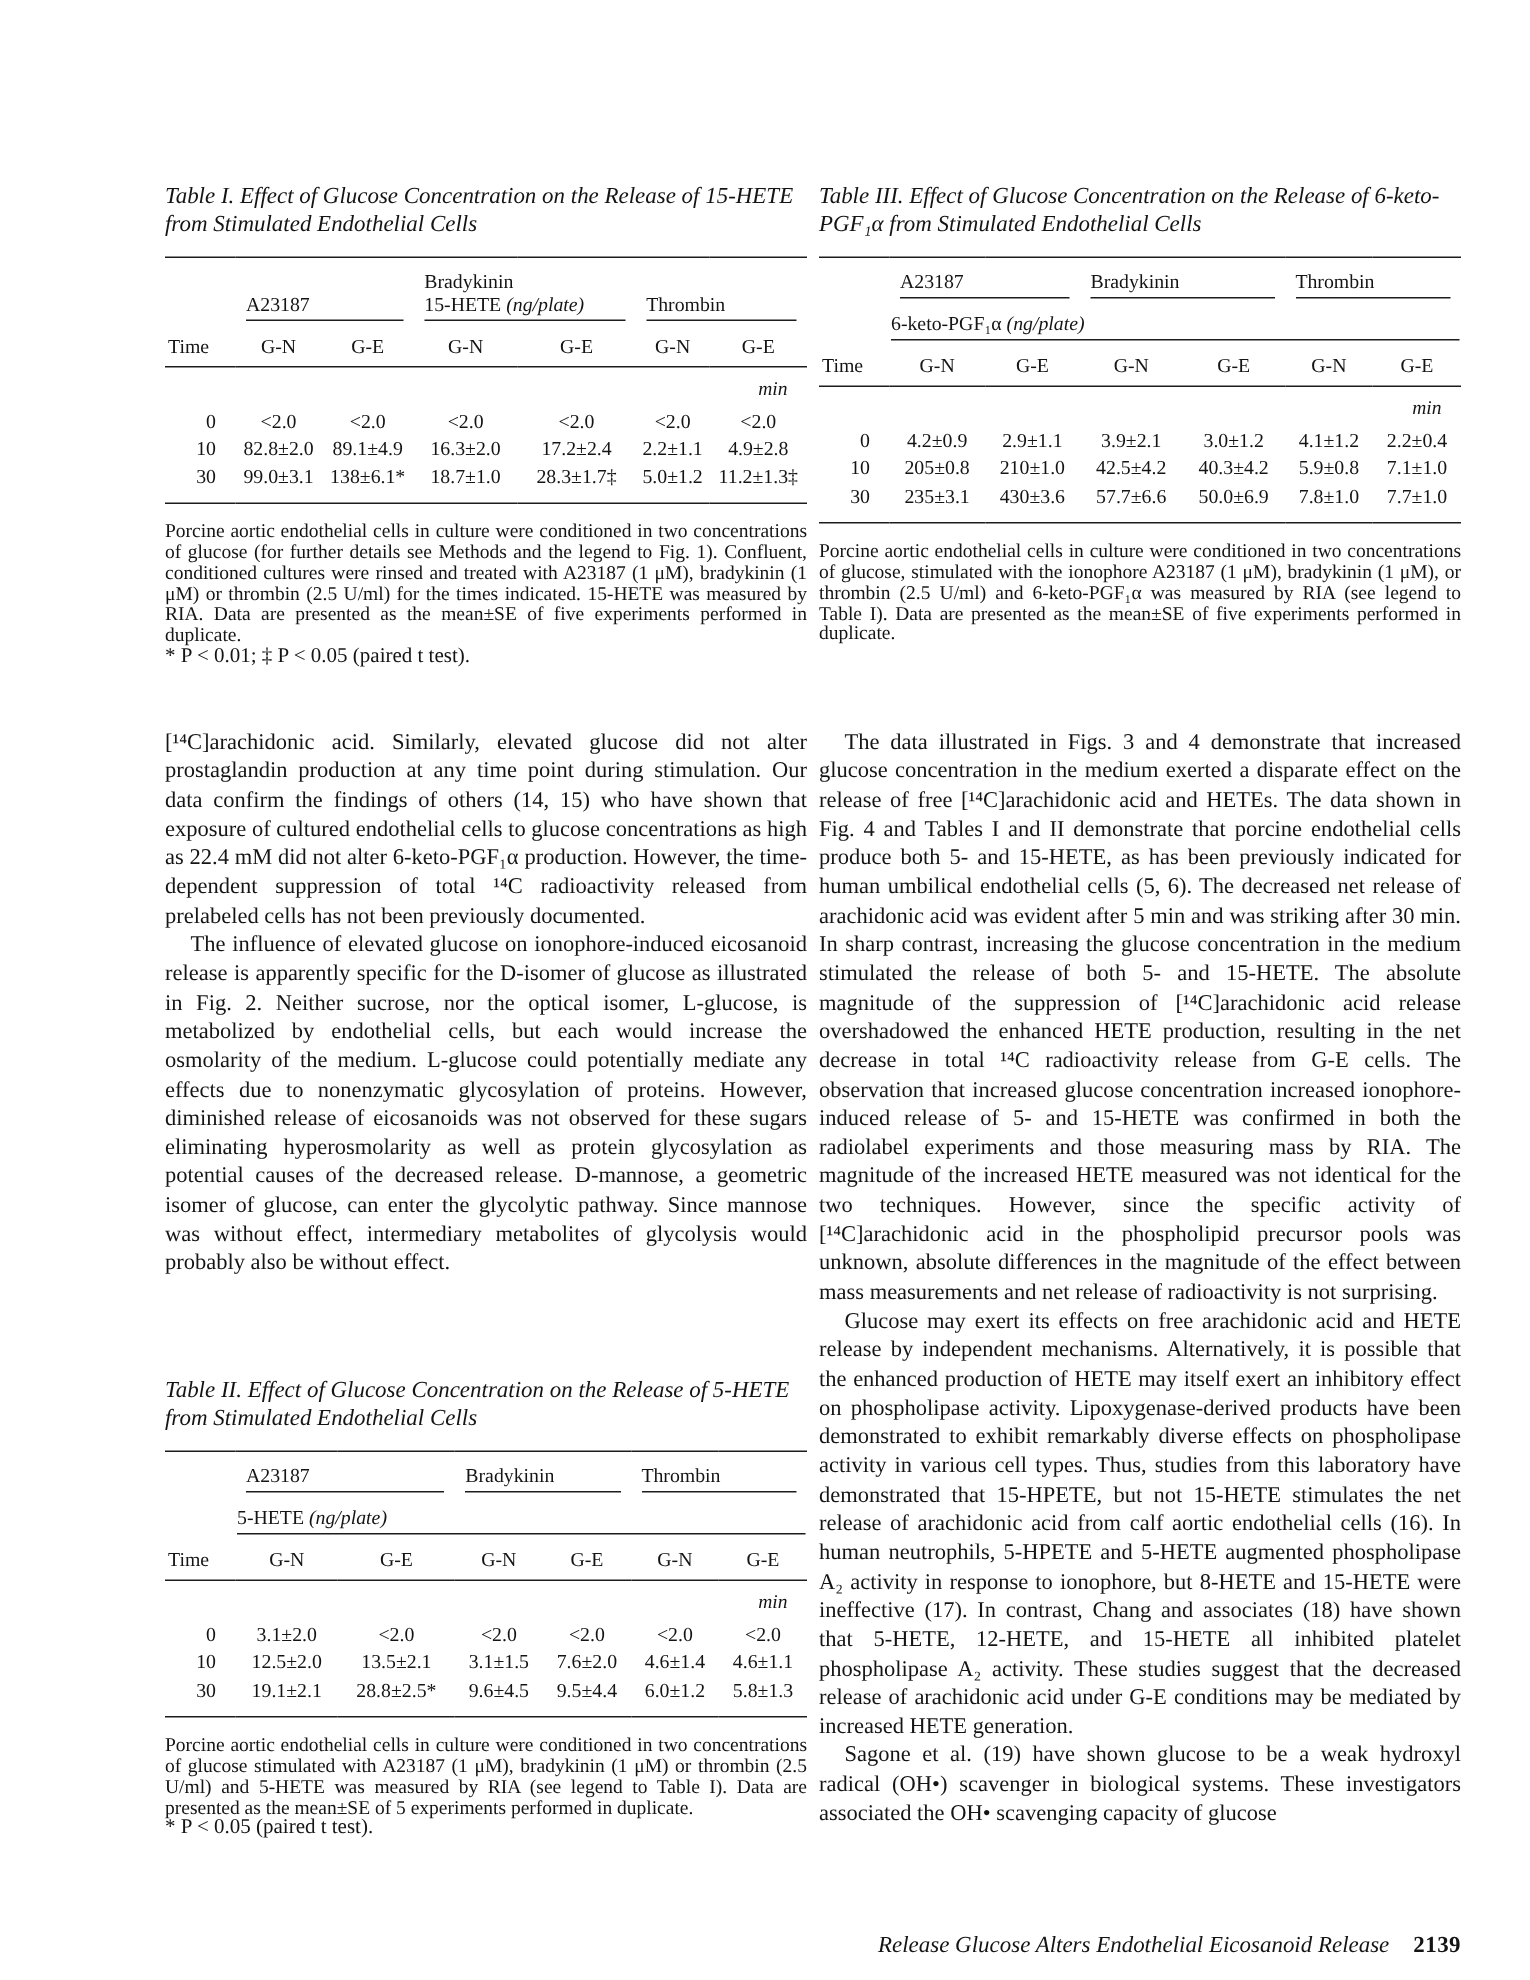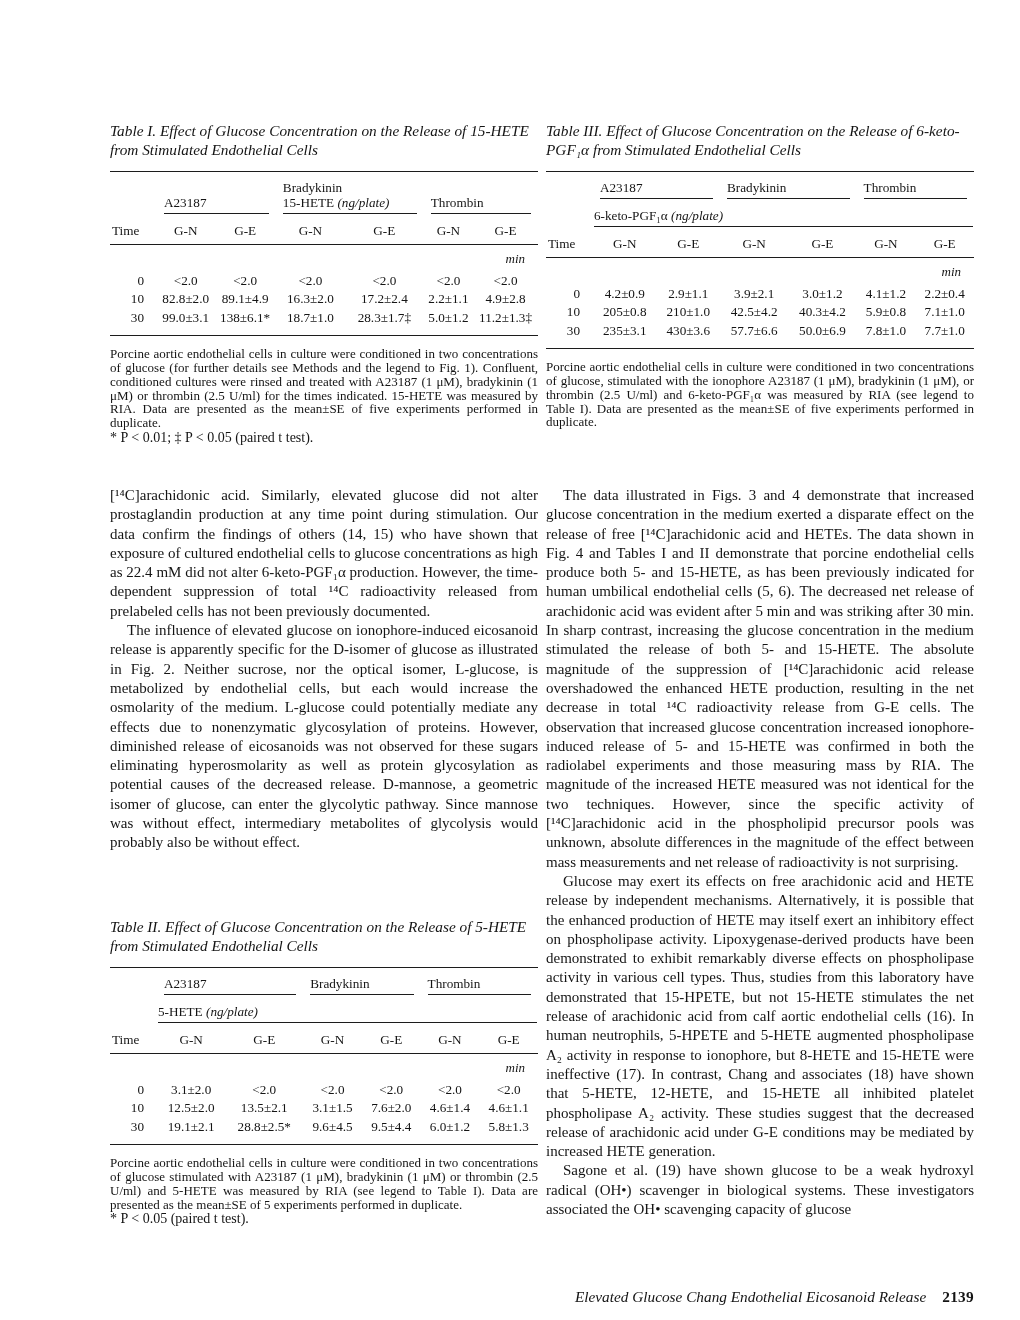--- a/index.html
+++ b/index.html
@@ -294,16 +294,16 @@
     </div>
 
     <div class="sect body-text" style="top:486px;">
       <p class="indent">The data illustrated in Figs. 3 and 4 demonstrate that increased glucose concentration in the medium exerted a disparate effect on the release of free [¹⁴C]arachidonic acid and HETEs. The data shown in Fig. 4 and Tables I and II demonstrate that porcine endothelial cells produce both 5- and 15-HETE, as has been previously indicated for human umbilical endothelial cells (5, 6). The decreased net release of arachidonic acid was evident after 5 min and was striking after 30 min. In sharp contrast, increasing the glucose concentration in the medium stimulated the release of both 5- and 15-HETE. The absolute magnitude of the suppression of [¹⁴C]arachidonic acid release overshadowed the enhanced HETE production, resulting in the net decrease in total ¹⁴C radioactivity release from G-E cells. The observation that increased glucose concentration increased ionophore-induced release of 5- and 15-HETE was confirmed in both the radiolabel experiments and those measuring mass by RIA. The magnitude of the increased HETE measured was not identical for the two techniques. However, since the specific activity of [¹⁴C]arachidonic acid in the phospholipid precursor pools was unknown, absolute differences in the magnitude of the effect between mass measurements and net release of radioactivity is not surprising.</p>
       <p class="indent">Glucose may exert its effects on free arachidonic acid and HETE release by independent mechanisms. Alternatively, it is possible that the enhanced production of HETE may itself exert an inhibitory effect on phospholipase activity. Lipoxygenase-derived products have been demonstrated to exhibit remarkably diverse effects on phospholipase activity in various cell types. Thus, studies from this laboratory have demonstrated that 15-HPETE, but not 15-HETE stimulates the net release of arachidonic acid from calf aortic endothelial cells (16). In human neutrophils, 5-HPETE and 5-HETE augmented phospholipase A₂ activity in response to ionophore, but 8-HETE and 15-HETE were ineffective (17). In contrast, Chang and associates (18) have shown that 5-HETE, 12-HETE, and 15-HETE all inhibited platelet phospholipase A₂ activity. These studies suggest that the decreased release of arachidonic acid under G-E conditions may be mediated by increased HETE generation.</p>
       <p class="indent">Sagone et al. (19) have shown glucose to be a weak hydroxyl radical (OH•) scavenger in biological systems. These investigators associated the OH• scavenging capacity of glucose</p>
     </div>
   </div>
 
   <div class="footer">
-    <span class="rt">Elevated Glucose Chang Endothelial Eicosanoid Release</span><span class="pg">2139</span>
+    <span class="rt">Release Glucose Alters Endothelial Eicosanoid Release</span><span class="pg">2139</span>
   </div>
 
 </div>
 
 </body></html>

